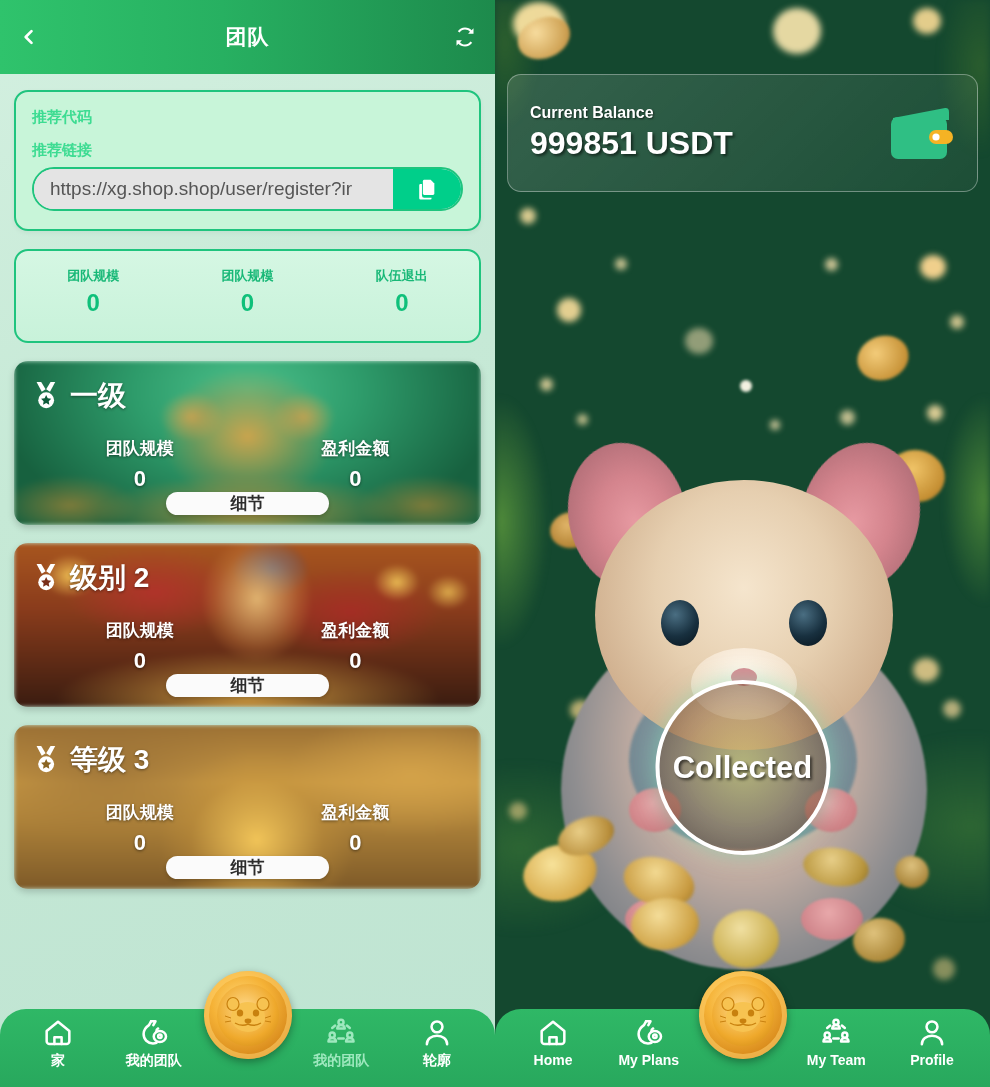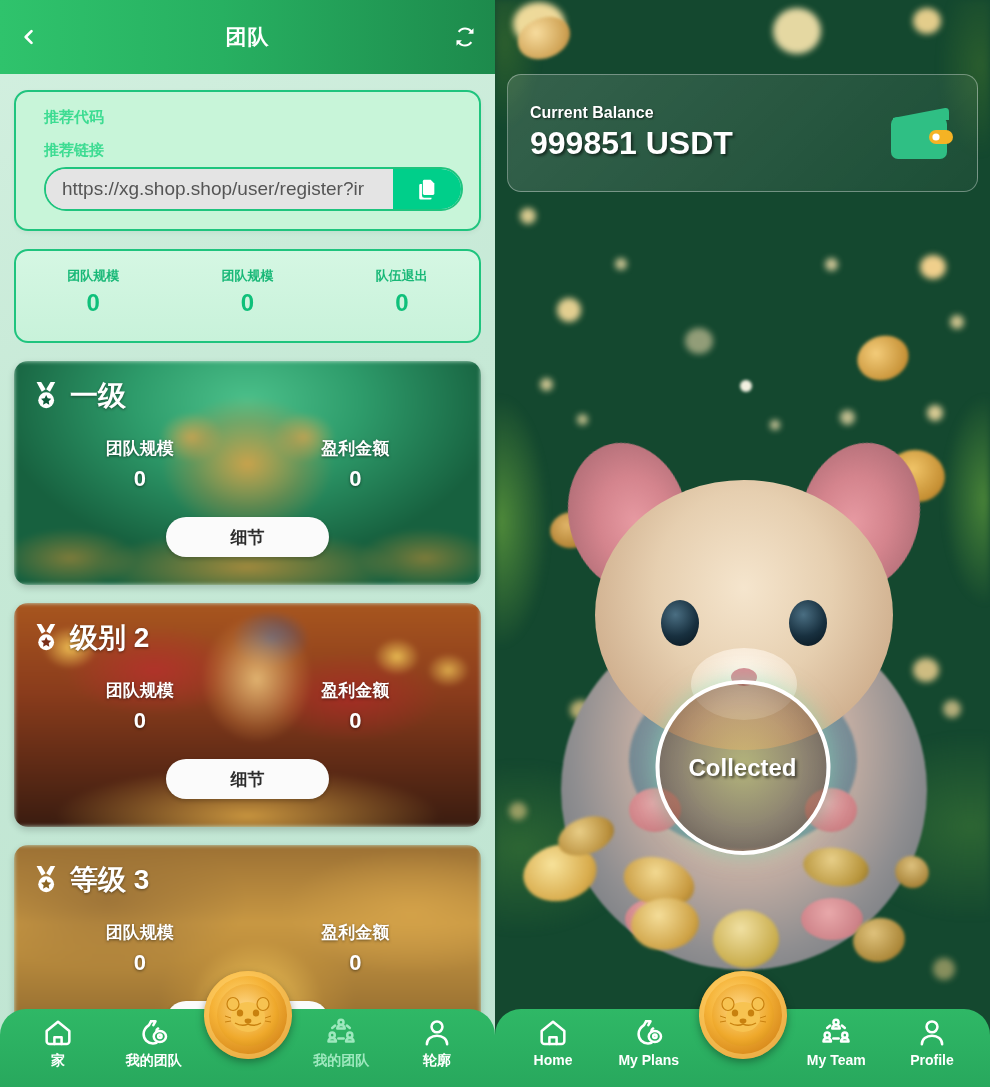--- a/index.html
+++ b/index.html
@@ -37,21 +37,21 @@
     color: #fff; font-size: 21px; font-weight: bold; letter-spacing: 1px;
   }
 
   .lp-body { padding: 16px 14px 0 14px; }
 
   
   .ref-card {
     background: #c8f5d9;
     border: 2px solid #1fc47e;
     border-radius: 14px;
-    padding: 16px 16px 18px 28px;
+    padding: 16px 16px 18px 16px;
     box-shadow: 0 2px 5px rgba(0,0,0,0.05);
   }
   .ref-label {
     color: #3ddc92; font-size: 15px; font-weight: bold; margin-bottom: 7px;
     text-shadow: 0 0 1px rgba(0,0,0,0.02);
   }
   .ref-label.second { margin-top: 14px; }
   .input-row {
     display: flex; align-items: stretch; height: 44px;
     border: 2px solid #1fc47e; border-radius: 22px; overflow: hidden;
@@ -76,21 +76,21 @@
     border: 2px solid #1fc47e; border-radius: 14px;
     height: 94px; display: flex; align-items: center;
     padding-bottom: 8px;
   }
   .stat { flex: 1; text-align: center; }
   .stat .k { color: #18b877; font-size: 13px; font-weight: bold; margin-bottom: 4px; }
   .stat .v { color: #0fc07a; font-size: 24px; font-weight: bold; }
 
   
   .level-card {
-    position: relative; margin-top: 18px; height: 224px;
+    position: relative; margin-top: 18px; height: 164px;
     border-radius: 14px; overflow: hidden;
     box-shadow: 0 3px 7px rgba(0,0,0,0.18);
   }
   .level-card .bg { position: absolute; inset: 0; }
   .level-card .inner {
     position: relative; height: 100%; padding: 16px 18px;
     display: flex; flex-direction: column;
   }
   .lvl-head { display: flex; align-items: center; gap: 4px; }
   .lvl-head .name {
@@ -212,21 +212,21 @@
   .collect-btn {
     position: absolute; left: 50%; top: 680px; transform: translateX(-50%);
     width: 175px; height: 175px; border-radius: 50%;
     border: 4px solid #ffffff;
     background: radial-gradient(circle at 50% 50%, rgba(205,190,90,0.55) 0%, rgba(150,110,70,0.5) 55%, rgba(110,70,55,0.55) 100%);
     display: flex; align-items: center; justify-content: center;
     cursor: pointer;
     box-shadow: 0 0 22px rgba(120,220,180,0.55), inset 0 0 30px rgba(0,0,0,0.12);
   }
   .collect-btn span {
-    color: #fff; font-size: 24px; font-weight: bold;
+    color: #fff; font-size: 31px; font-weight: bold;
     text-shadow: 2px 2px 3px rgba(0,0,0,0.6);
   }
 
   
   .bottom-nav {
     position: absolute; left: 0; bottom: 0; width: 495px; height: 78px;
     background: linear-gradient(180deg, #2fb866 0%, #28a85d 100%);
     border-radius: 26px 26px 0 0;
     display: flex; align-items: flex-start; justify-content: space-between;
     padding: 8px 14px 0 14px;

